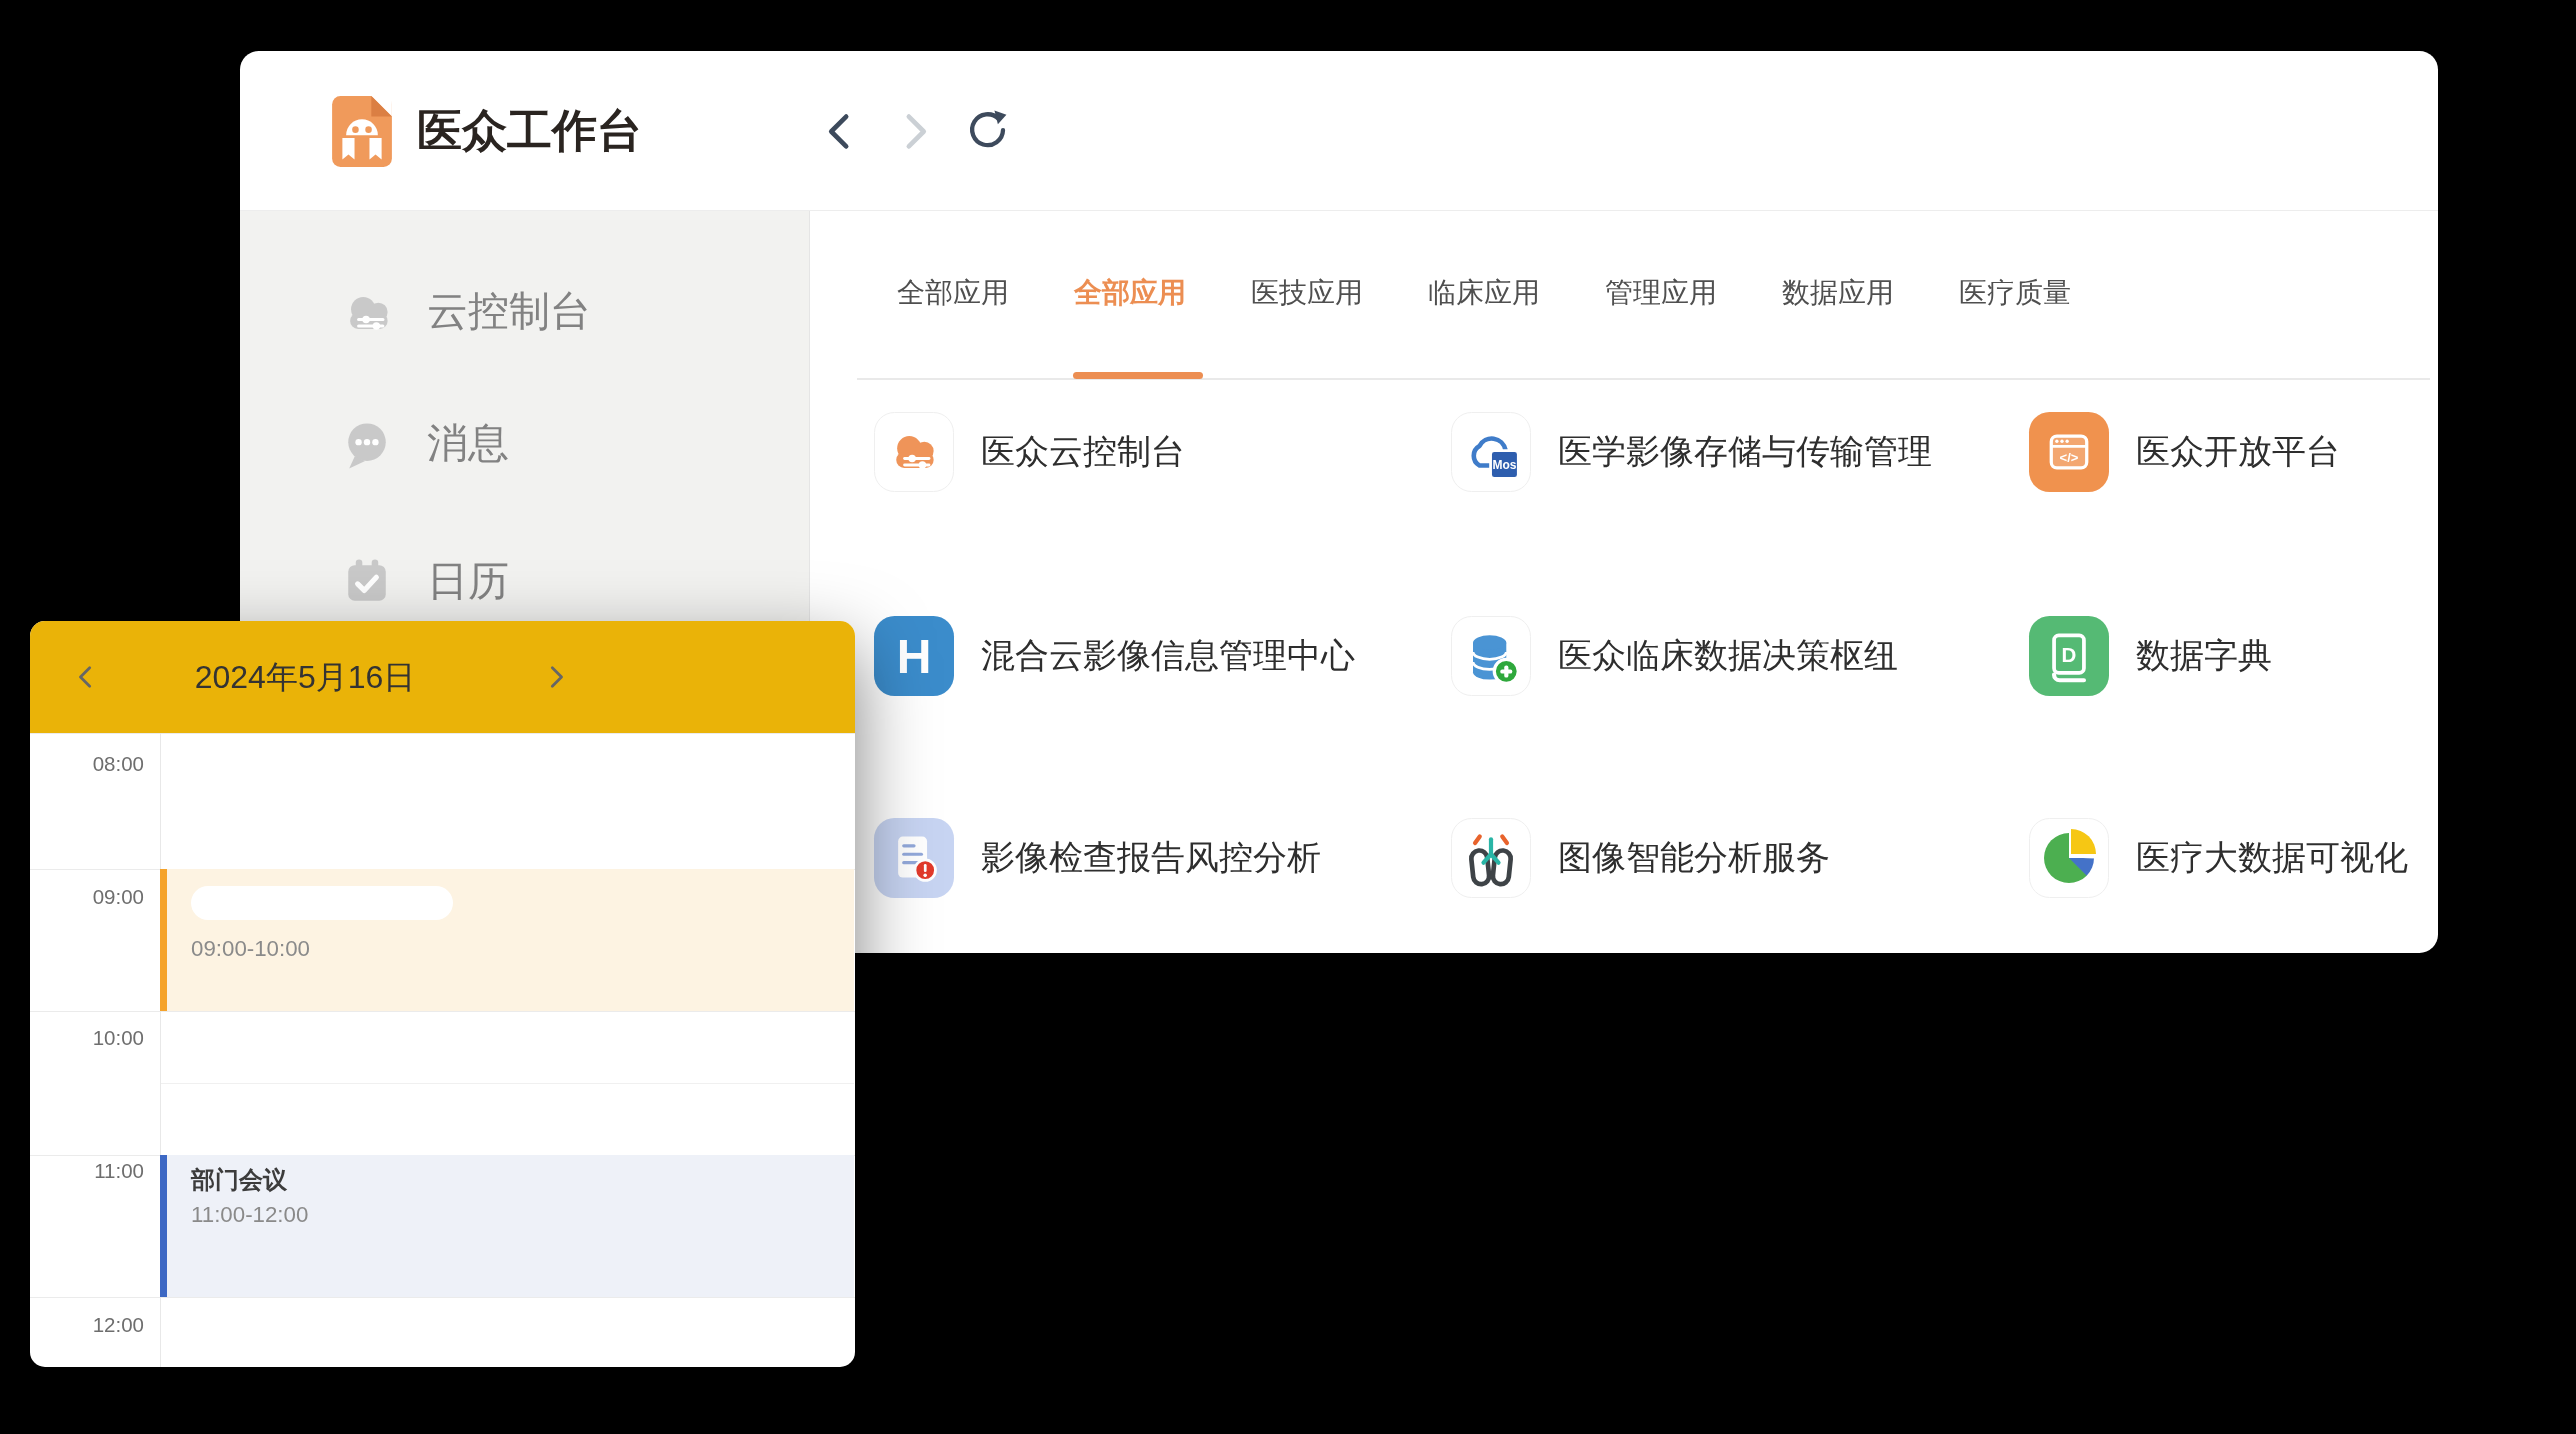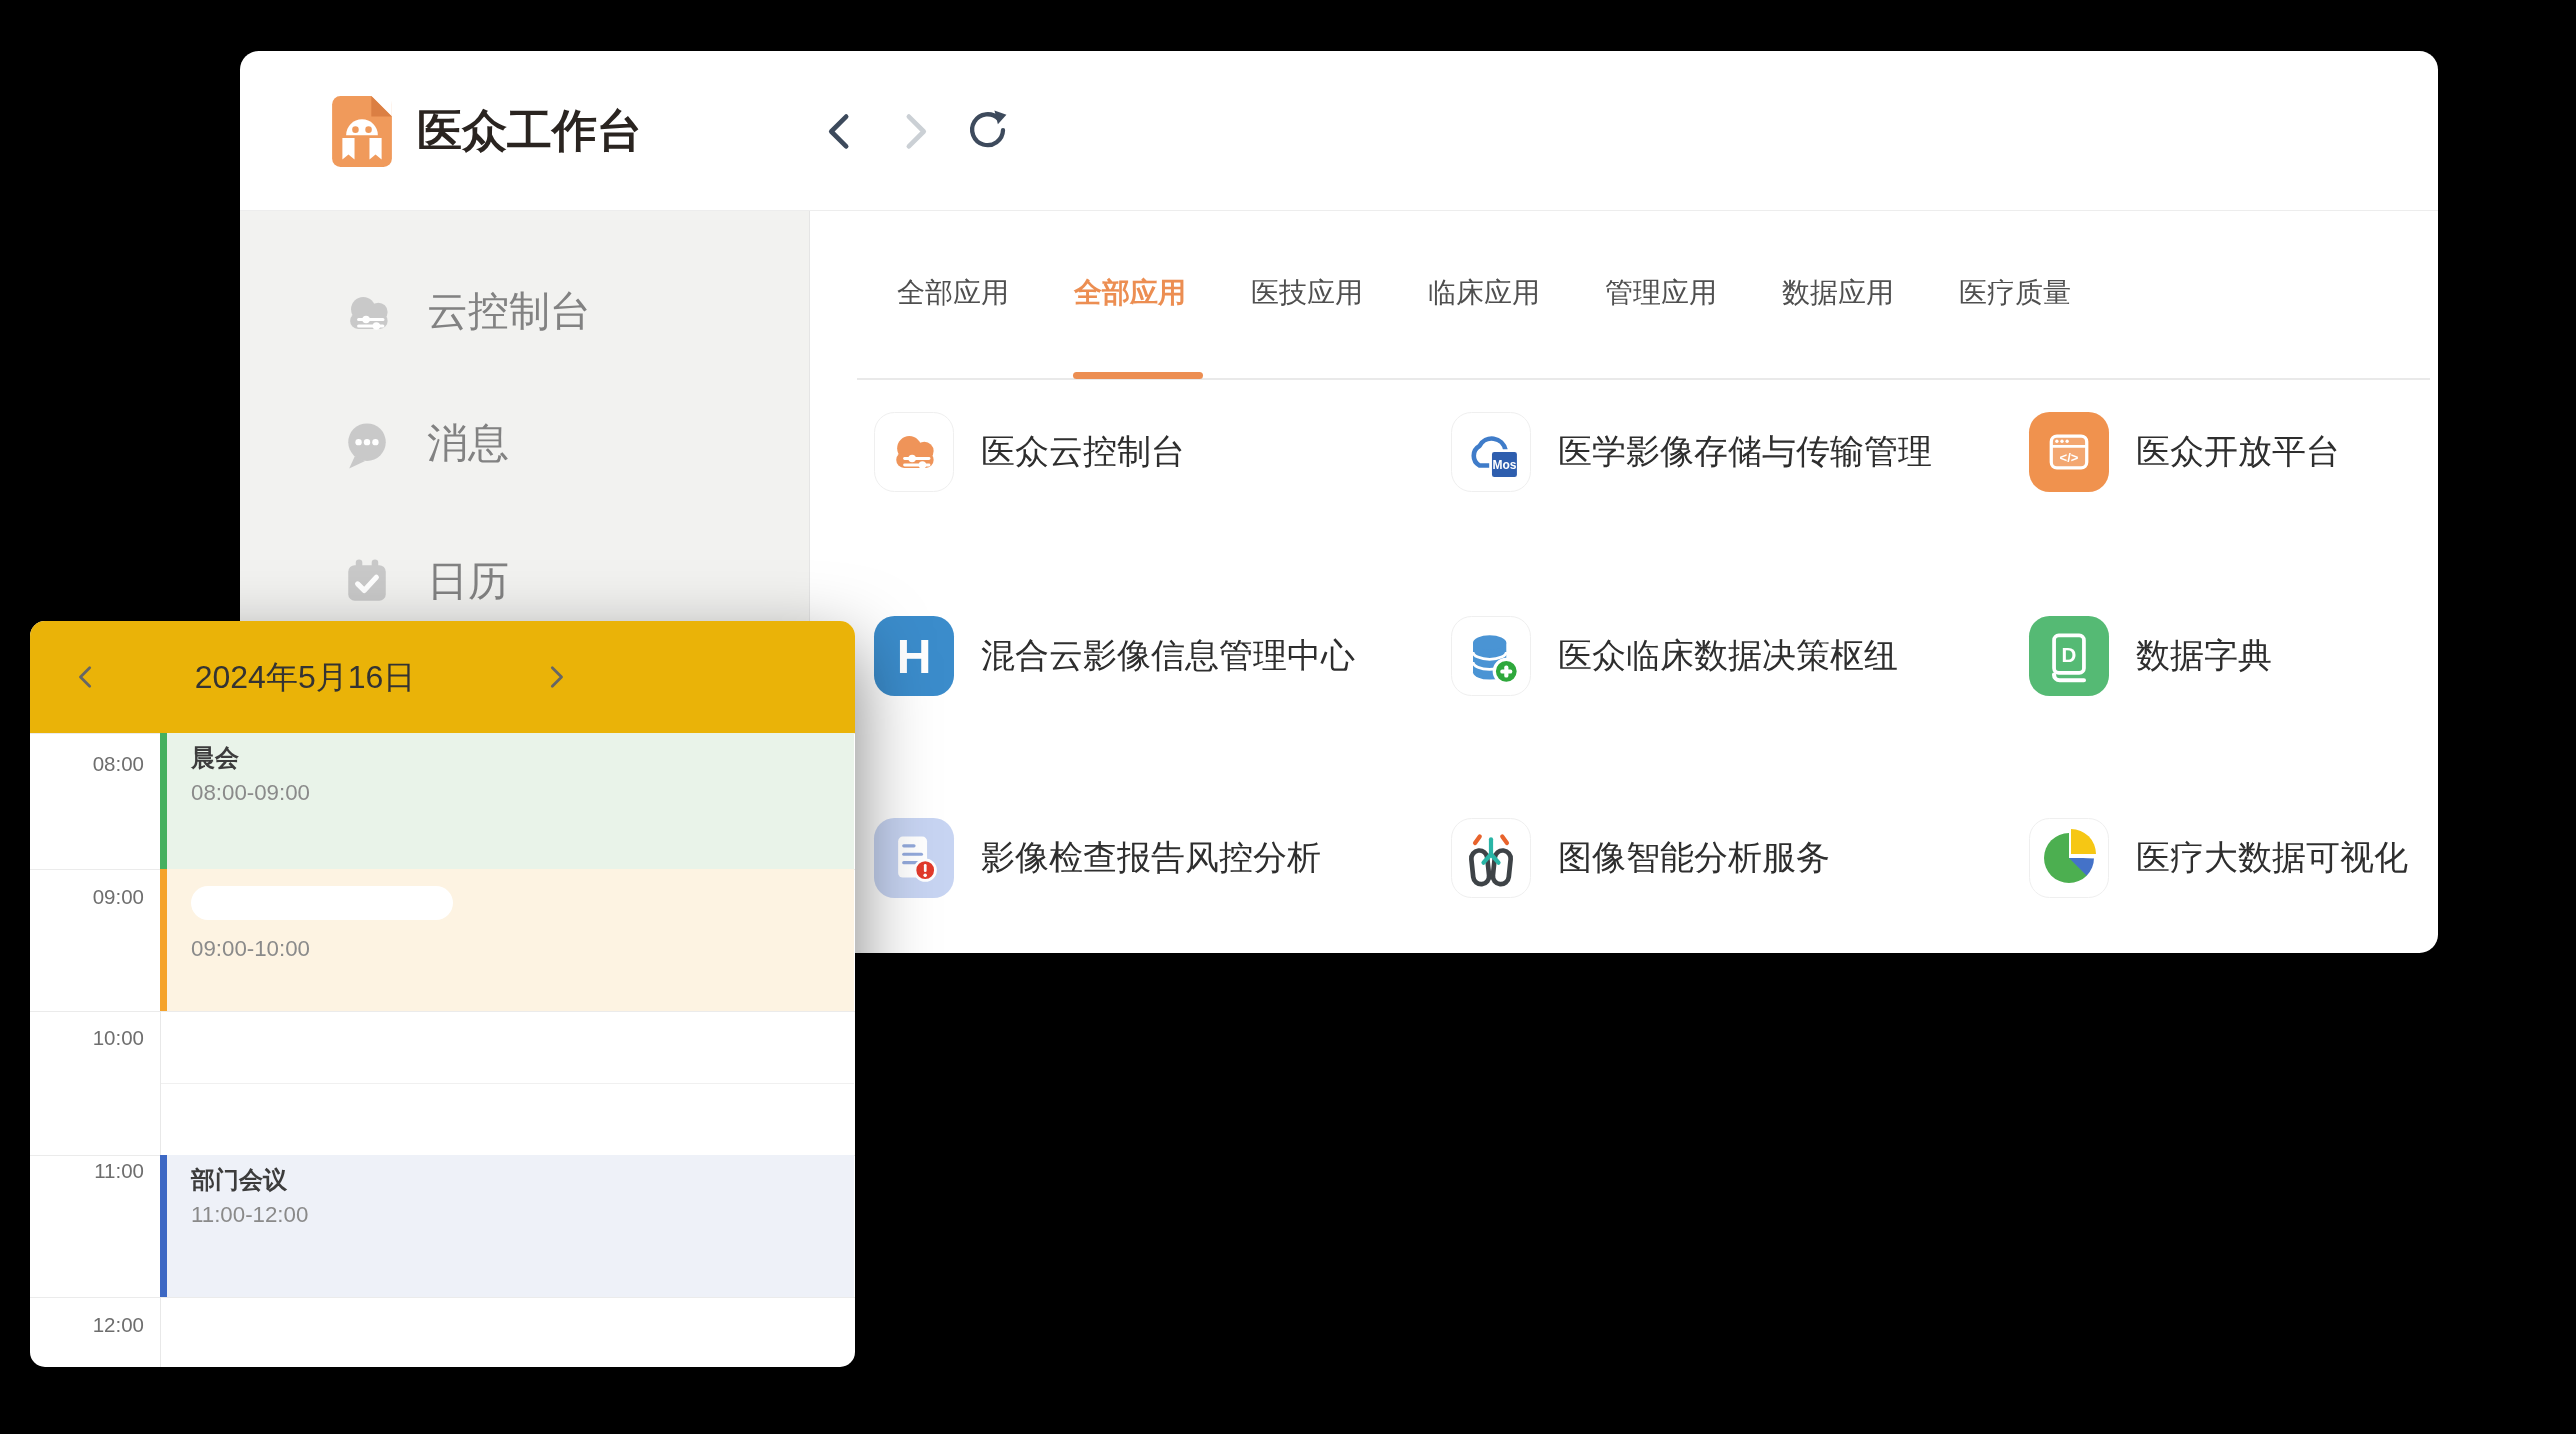--- a/index.html
+++ b/index.html
@@ -298,24 +298,20 @@
       <div class="hline" style="top:564px;"></div>
       <div class="half-line"></div>
       <div class="vline"></div>
 
       <div class="time" style="top:18.6px;">08:00</div>
       <div class="time" style="top:152px;">09:00</div>
       <div class="time" style="top:293px;">10:00</div>
       <div class="time" style="top:426px;">11:00</div>
       <div class="time" style="top:580px;">12:00</div>
 
-      <div class="event green">
-        <div class="e-title">晨会</div>
-        <div class="e-time">08:00-09:00</div>
-      </div>
 
       <div class="event orange">
         <div class="pill"></div>
         <div class="e-time" style="margin-top:16px;">09:00-10:00</div>
       </div>
 
       <div class="event blue">
         <div class="e-title">部门会议</div>
         <div class="e-time">11:00-12:00</div>
       </div>

